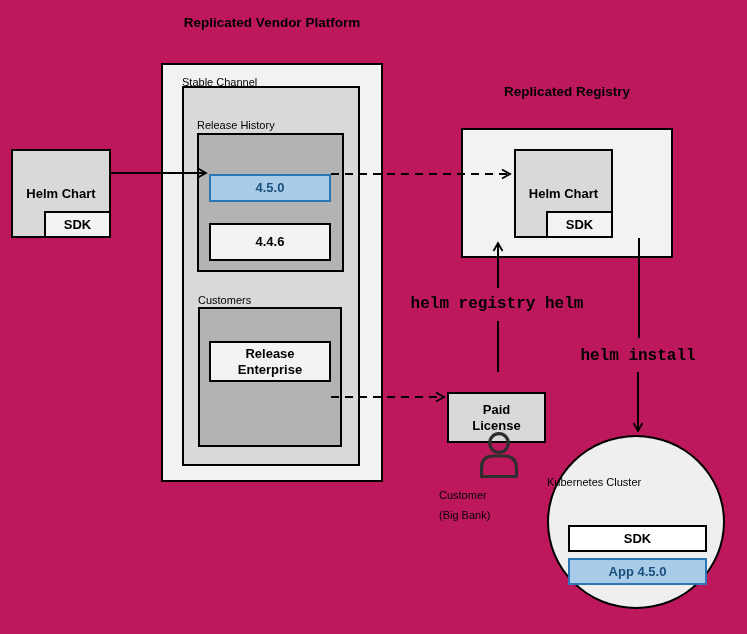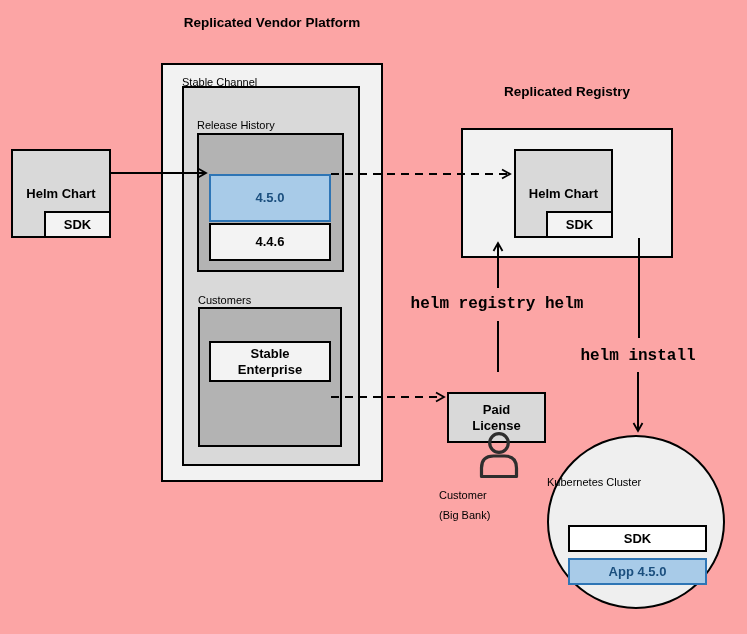--- a/index.html
+++ b/index.html
@@ -1,18 +1,18 @@
 <!DOCTYPE html>
 <html><head>
 <meta charset="utf-8">
 <style>
   html,body { margin:0; padding:0; background:#ffffff; }
   #canvas {
     position:relative; width:747px; height:634px;
-    background:#fca5a5; overflow:hidden;
+    background:#be185d; overflow:hidden;
     font-family:"Liberation Sans","DejaVu Sans",sans-serif;
   }
   .box { position:absolute; border:2px solid #000000; box-sizing:border-box;margin-top:20px; }
   .ctr { display:flex; align-items:center; justify-content:center; text-align:center; }
   .lbl { font-weight:bold; font-size:13px; color:#000000; line-height:1.18; }
   .pre { white-space:pre-line; }
   .title { position:absolute; text-align:center; font-weight:bold; font-size:13.5px; color:#000000; }
   .boxtitle { position:absolute; text-align:left; font-weight:normal; font-size:11px; color:#000000; }
   .mono {
     position:absolute; text-align:center; font-weight:bold; font-size:16px;
@@ -41,32 +41,32 @@
   <div class="title" style="left:161px; top:15px; width:222px;">Replicated Vendor Platform</div>
 
   <div class="box fill-l" style="left:161px; top:43px; width:222px; height:419px;"></div>
 
   <div class="box fill-m" style="left:182px; top:66px; width:178px; height:380px;"></div>
   <div class="boxtitle" style="left:182px; top:76px; width:178px;">Stable Channel</div>
 
   <div class="box fill-d" style="left:197px; top:113px; width:147px; height:139px;"></div>
   <div class="boxtitle" style="left:197px; top:119px; width:147px;">Release History</div>
 
-  <div class="box blue ctr" style="left:209px; top:154px; width:122px; height:48px;">
+  <div class="box blue ctr" style="left:209px; top:154px; width:122px; height:28px;">
     <span class="lbl">4.5.0</span>
   </div>
   <div class="box fill-w ctr" style="left:209px; top:203px; width:122px; height:38px;">
     <span class="lbl">4.4.6</span>
   </div>
 
   <div class="box fill-d" style="left:198px; top:287px; width:144px; height:140px;"></div>
   <div class="boxtitle" style="left:198px; top:294px; width:144px;">Customers</div>
 
   <div class="box fill-w ctr" style="left:209px; top:321px; width:122px; height:41px;">
-    <span class="lbl pre">Stable
+    <span class="lbl pre">Release
 Enterprise</span>
   </div>
 
   <div class="box fill-m ctr" style="left:11px; top:129px; width:100px; height:89px;">
     <span class="lbl">Helm Chart</span>
   </div>
   <div class="box fill-w ctr" style="left:44px; top:191px; width:67px; height:27px;">
     <span class="lbl">SDK</span>
   </div>
 

